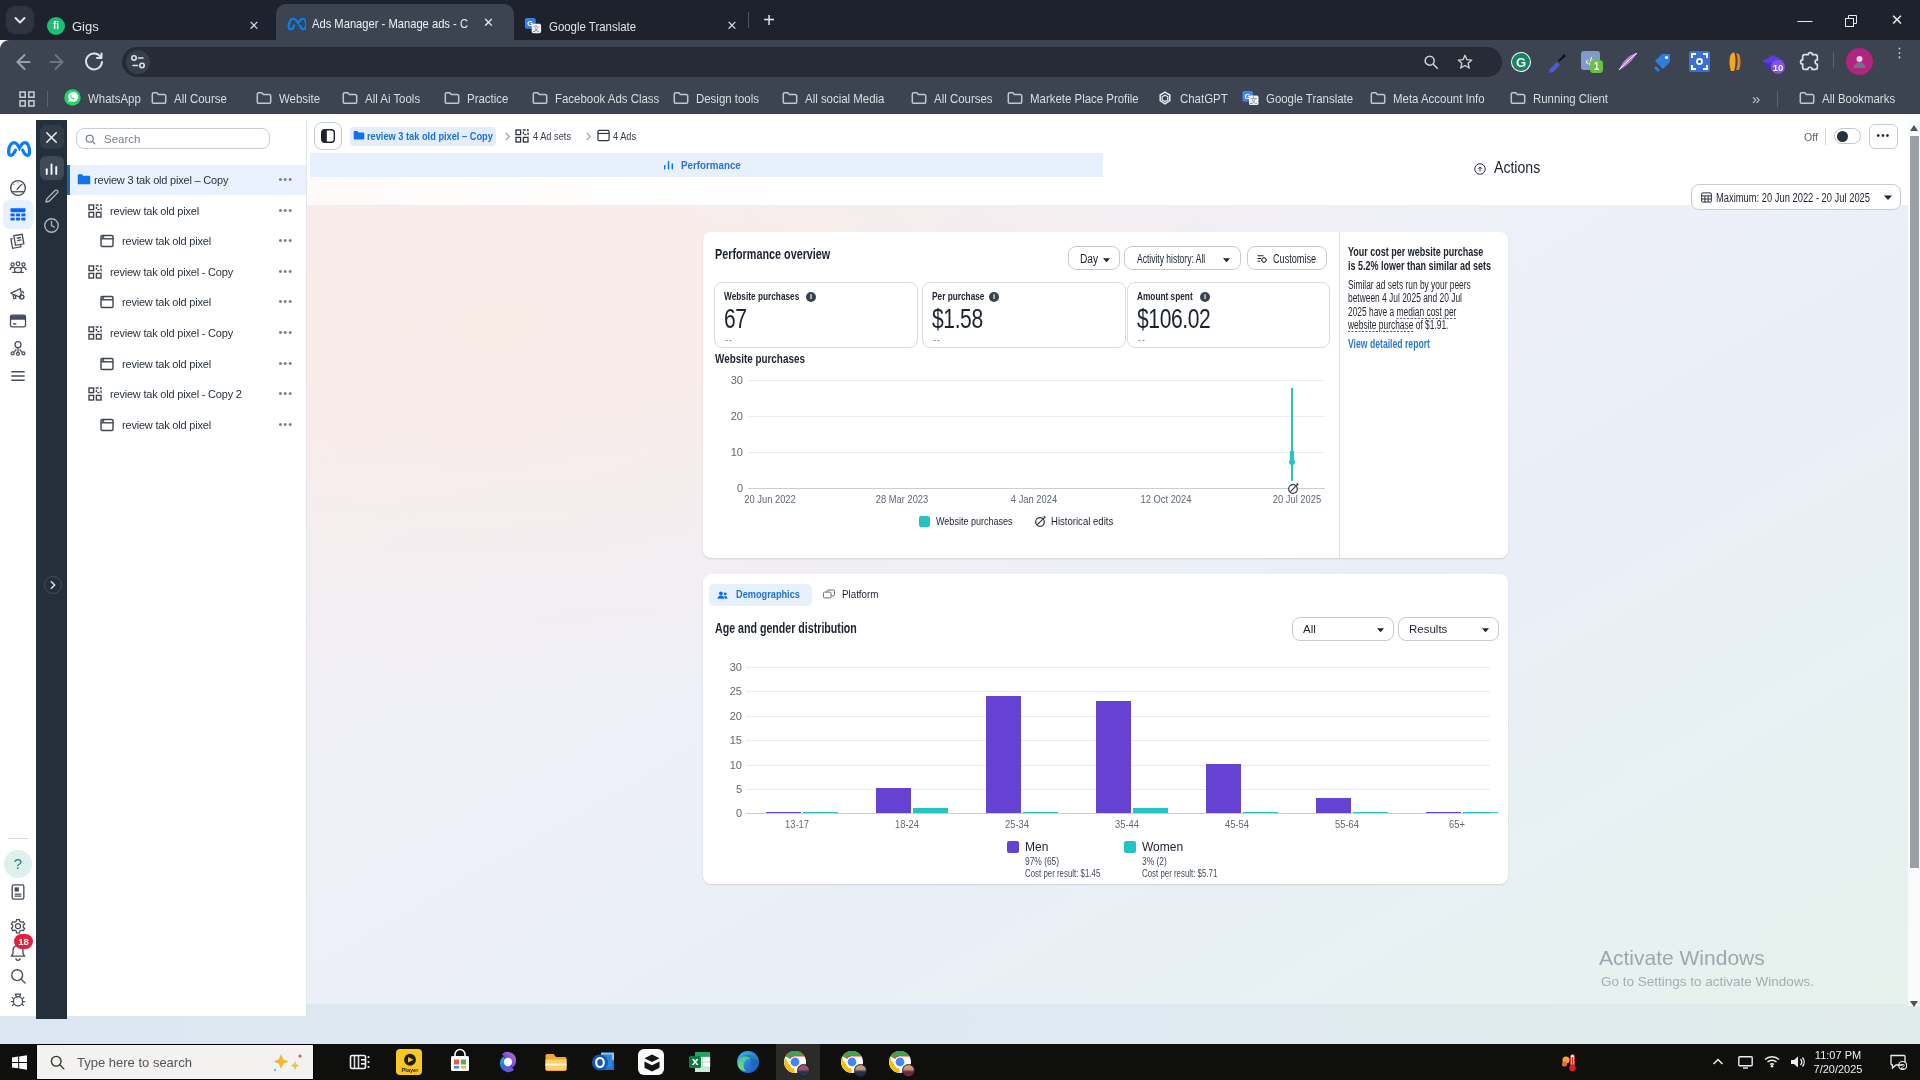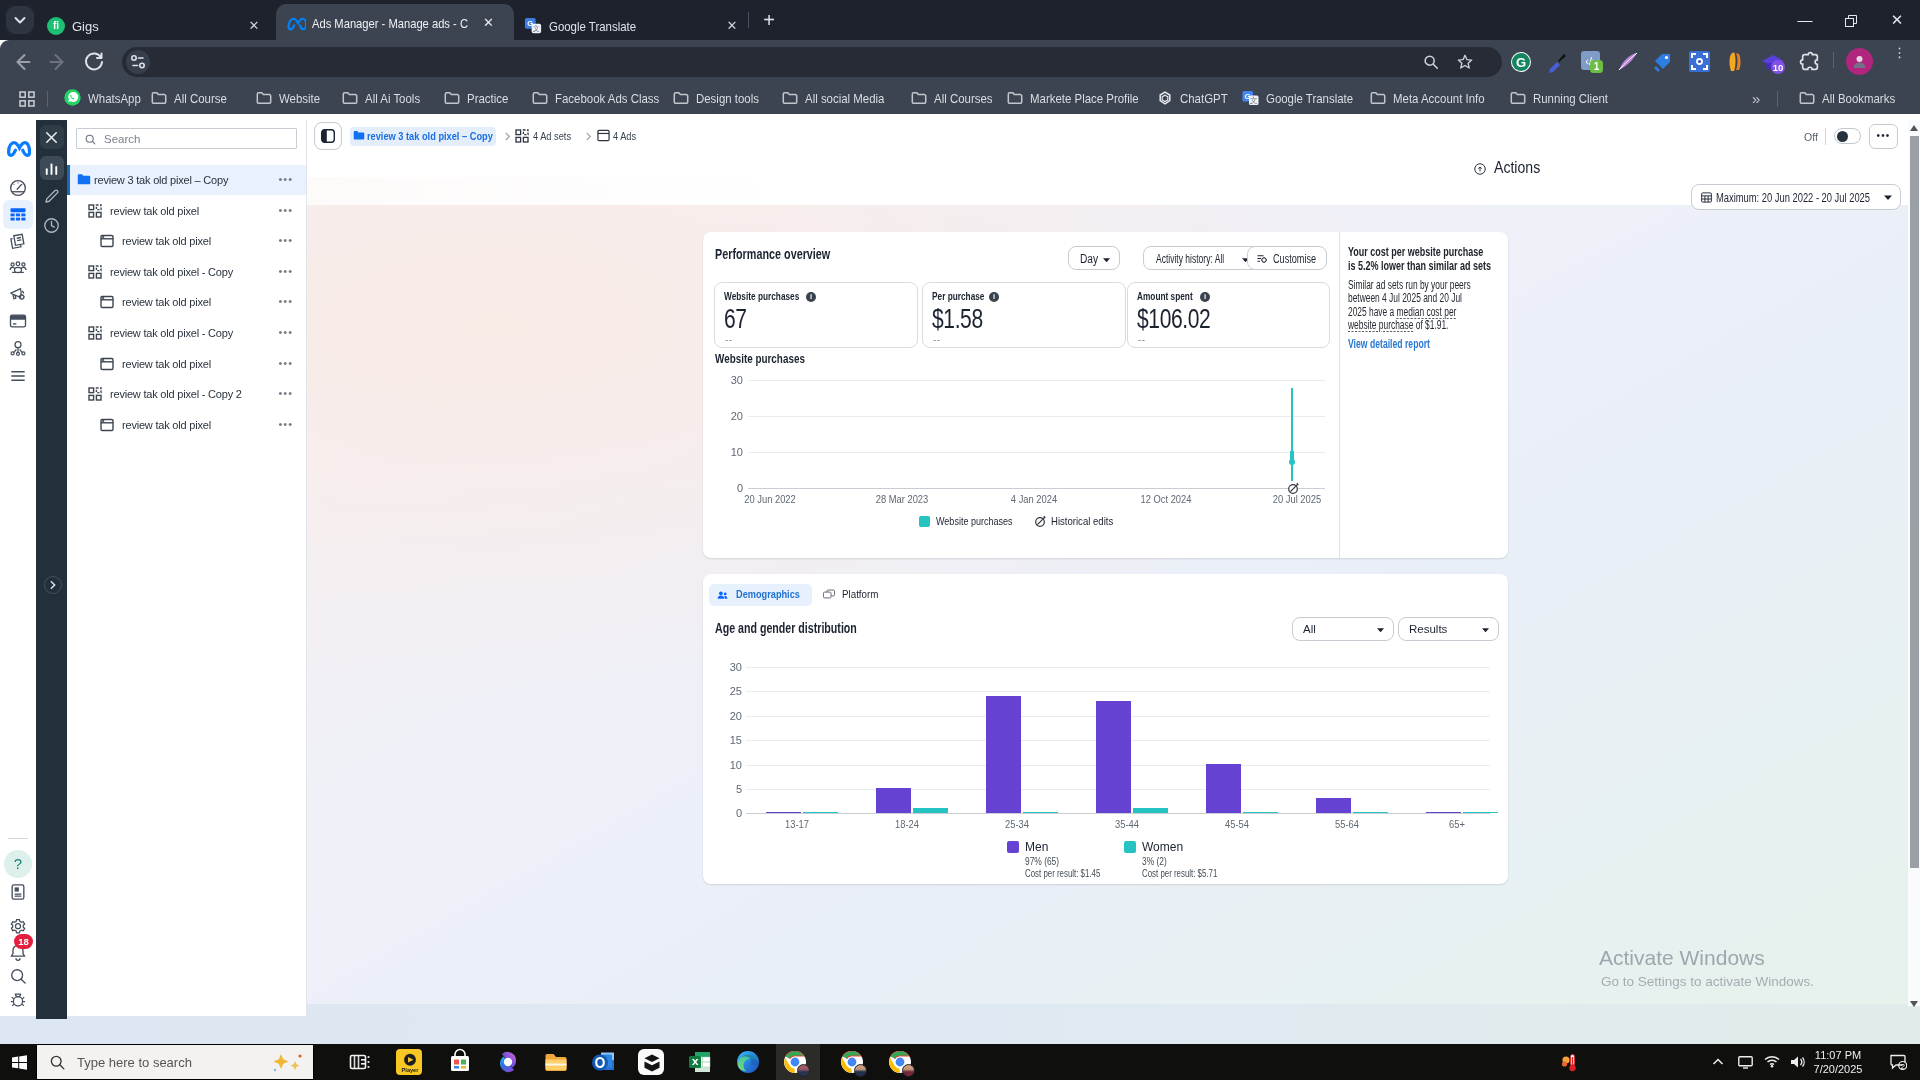--- a/index.html
+++ b/index.html
@@ -392,21 +392,21 @@
     <svg class="dsic" style="top:96px;" viewBox="0 0 24 24">
         <circle cx="12" cy="12" r="8.5" fill="none" stroke="#aeb7c0" stroke-width="1.7"></circle>
         <path d="M12 7 v5 l3.5 2" fill="none" stroke="#aeb7c0" stroke-width="1.7" stroke-linecap="round"></path>
       </svg>
     <div class="abs" style="left:8px; top:456px; width:18px; height:18px; border-radius:50%; background:#232f3b; border:1px solid #45505c;"></div>
     <svg class="abs" style="left:12px; top:460px;" width="10" height="10" viewBox="0 0 12 12">
         <path d="M4 2 l4 4 -4 4" stroke="#dfe3e7" stroke-width="1.8" fill="none" stroke-linecap="round"></path>
       </svg>
   </div>
   <div id="treepanel">
-    <div class="abs" style="left:9px; top:8px; width:221px; height:21px; border:1px solid #c8cdd3; border-radius:1px;">
+    <div class="abs" style="left:9px; top:8px; width:194px; height:21px; border:1px solid #c8cdd3; border-radius:8px;">
       <svg class="abs" style="left:7px; top:4px;" width="13" height="13" viewBox="0 0 24 24">
           <circle cx="10.5" cy="10.5" r="6.5" fill="none" stroke="#6a737e" stroke-width="2"></circle>
           <line x1="15.5" y1="15.5" x2="20" y2="20" stroke="#6a737e" stroke-width="2" stroke-linecap="round"></line>
         </svg>
       <span class="abs" style="left:27px; top:4px; font-size:11.5px; color:#7a828c;">Search</span>
     </div>
     <div class="trow sel" style="top:45px;">
       <div class="abs" style="left:0; top:0; width:2.5px; height:30px; background:#1b66b6;"></div>
       <svg class="abs" style="left:10px; top:8px;" width="14" height="13" viewBox="0 0 16 15">
           <path d="M0.8 2.8 a1.4 1.4 0 0 1 1.4-1.4 h3.4 l1.6 1.9 h6.6 a1.4 1.4 0 0 1 1.4 1.4 v7 a1.4 1.4 0 0 1 -1.4 1.4 h-11.6 a1.4 1.4 0 0 1 -1.4 -1.4z" fill="#1271f2"></path>
@@ -543,20 +543,29 @@
         </svg>
       <span class="abs" style="left:306px; top:10px; font-size:11px; color:#39424d;"><span class="cond">4 Ads</span></span>
       <span class="abs" style="left:1497px; top:11px; font-size:10.5px; color:#5a636e;">Off</span>
       <div class="abs" style="left:1518px; top:8px; width:1px; height:17px; background:#d0d4d9;"></div>
       <div class="abs" style="left:1527px; top:8px; width:27px; height:16px; background:#fff; border:1px solid #c2c8cf; border-radius:8px;">
         <div class="abs" style="left:2px; top:1.5px; width:11px; height:11px; border-radius:50%; background:#26333f;"></div>
       </div>
       <div class="abs" style="left:1562px; top:4px; width:29px; height:25px; border:1px solid #c6ccd2; border-radius:6px; color:#1c2330; font-size:10px; letter-spacing:1.2px; text-align:center; line-height:22px;">•••</div>
     </div>
     <div id="tabrow">
+      <div id="perfseg">
+        <svg style="vertical-align:-2px; margin-right:6px;" width="13" height="13" viewBox="0 0 24 24">
+            <g stroke="#0a6cff" stroke-width="2.6" stroke-linecap="round">
+              <line x1="5" y1="20" x2="5" y2="14"></line>
+              <line x1="12" y1="20" x2="12" y2="7"></line>
+              <line x1="19" y1="20" x2="19" y2="11"></line>
+            </g>
+          </svg><span class="cond" style="transform:scaleX(0.85); vertical-align:top;">Performance</span>
+      </div>
       <div class="abs" style="left:1166px; top:3px; height:24px; font-size:16px; color:#1c2330; line-height:24px;">
         <svg style="vertical-align:-3px; margin-right:7px;" width="14" height="14" viewBox="0 0 24 24">
             <circle cx="12" cy="12" r="9" fill="none" stroke="#1c2330" stroke-width="1.6"></circle>
             <path d="M12 16 V9 M9 11.5 L12 8.5 l3 3" stroke="#1c2330" stroke-width="1.6" fill="none"></path>
           </svg><span class="cond" style="transform:scaleX(0.88); vertical-align:top;">Actions</span>
       </div>
     </div>
     <div id="gradarea">
       <div class="abs" style="left:0; top:0; width:1601px; height:28px; background:linear-gradient(90deg,#fdfbfa,#fff 30%,#fff);"></div>
 
@@ -574,21 +583,21 @@
       </div>
 
       <div class="card" id="pcard" style="left:396px; top:55px; width:805px; height:326px;">
         <div class="abs" style="left:12px; top:13px; font-size:15px; font-weight:bold; color:#1c2330;"><span class="cond" style="transform:scaleX(0.72);">Performance overview</span></div>
         <div class="btn" style="left:365px; top:14px; width:52px; height:24px;">
             <span class="abs" style="left:11px; top:5px; font-size:12px;"><span class="cond" style="transform:scaleX(0.85);">Day</span></span>
             <svg class="abs" style="right:8px; top:10px;" width="9" height="7" viewBox="0 0 10 8">
               <path d="M1 1.5 L5 6 L9 1.5z" fill="#1c2330"></path>
             </svg>
           </div>
-        <div class="btn" style="left:421px; top:14px; width:117px; height:24px;margin-left:19px;">
+        <div class="btn" style="left:421px; top:14px; width:117px; height:24px;">
             <span class="abs" style="left:12px; top:5px; font-size:12px;"><span class="cond" style="transform:scaleX(0.71);">Activity history: All</span></span>
             <svg class="abs" style="right:9px; top:10px;" width="9" height="7" viewBox="0 0 10 8">
               <path d="M1 1.5 L5 6 L9 1.5z" fill="#1c2330"></path>
             </svg>
           </div>
         <div class="btn" style="left:544px; top:14px; width:80px; height:24px;">
             <svg class="abs" style="left:8px; top:6px;" width="12" height="12" viewBox="0 0 24 24">
               <g stroke="#1c2330" stroke-width="2.2" fill="none">
                 <path d="M3 5.5 h12 M3 11 h7 M3 16.5 h5"></path>
               </g>

